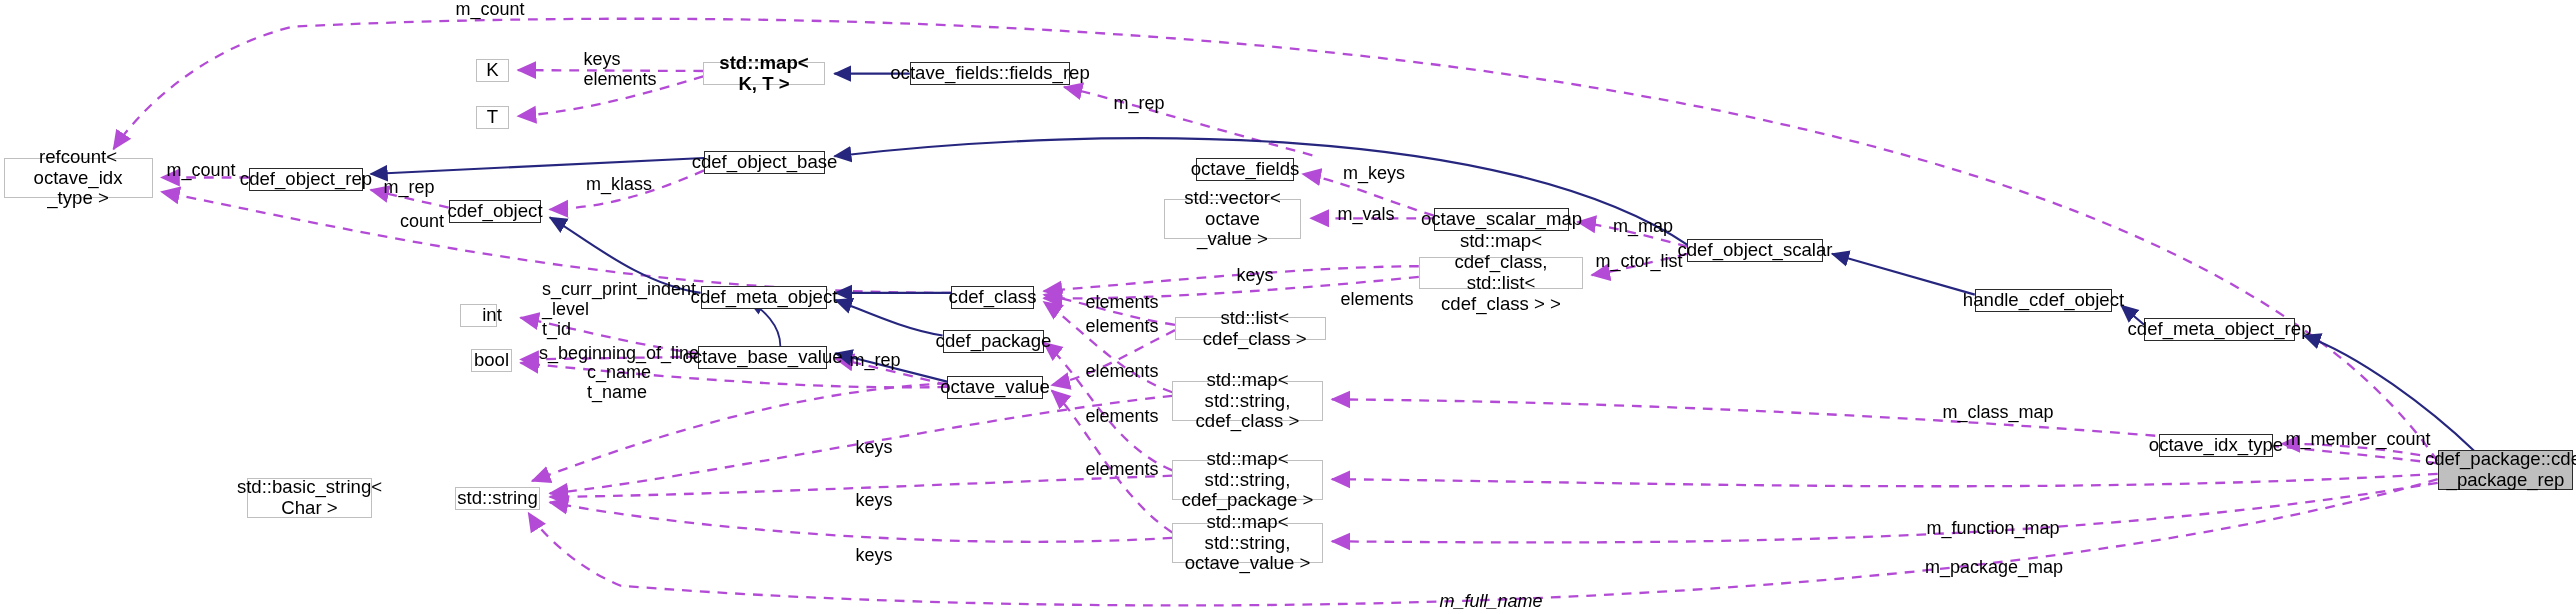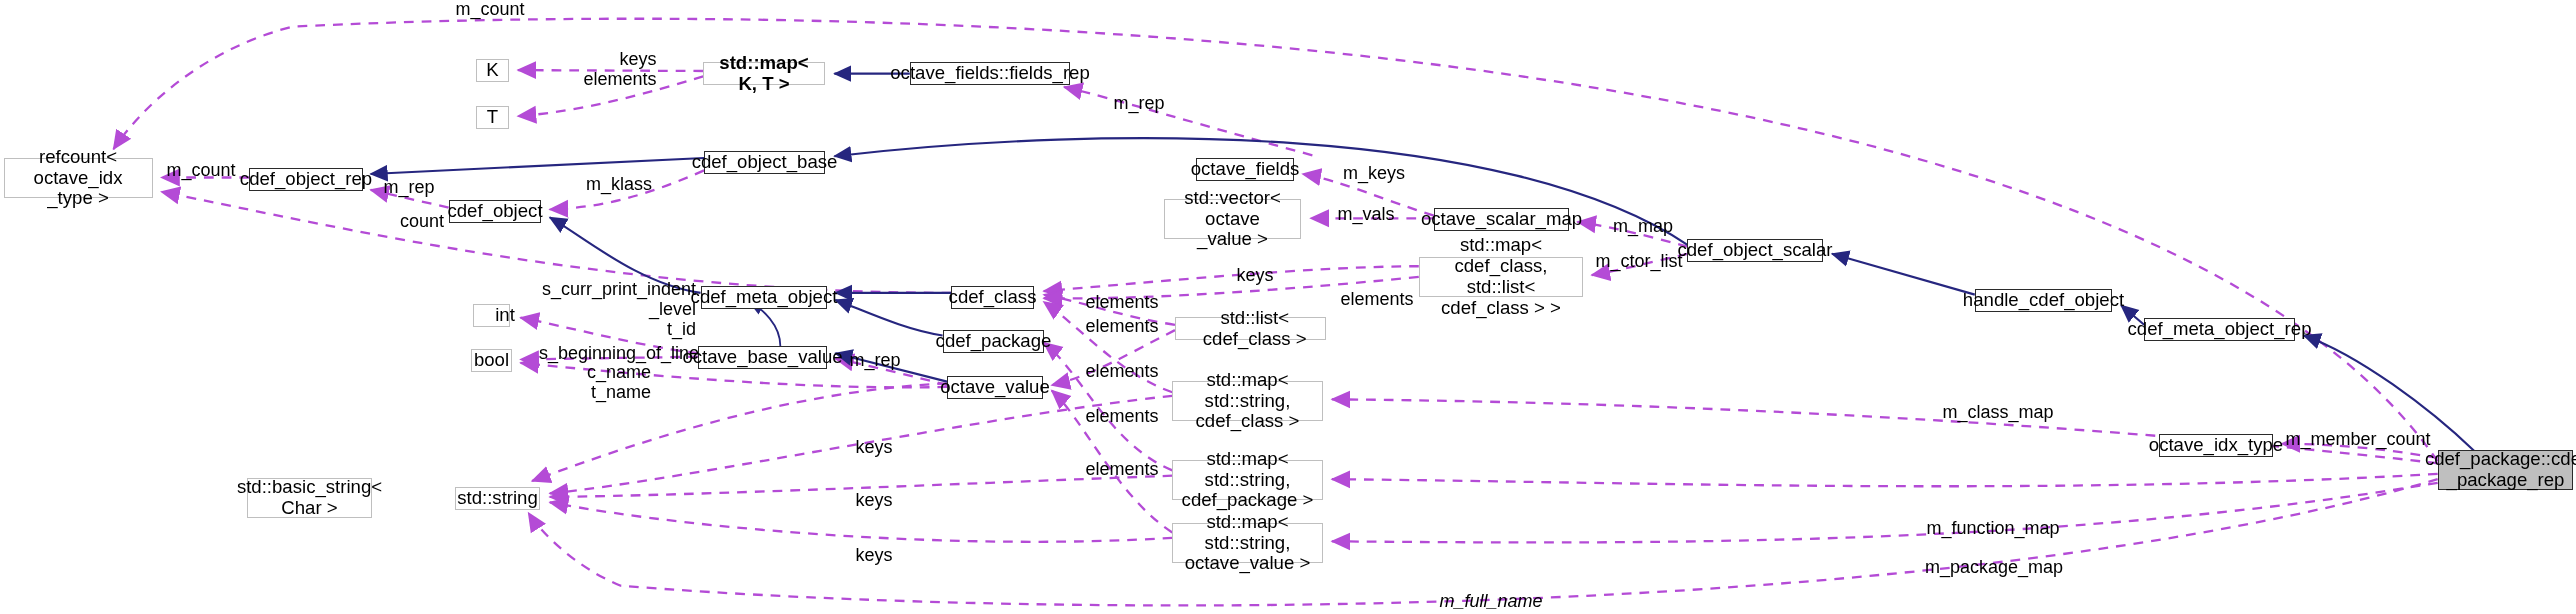--- a/index.html
+++ b/index.html
@@ -28,21 +28,21 @@
     padding:0.9px 3.5px;
   }
   .node.plain{ border:1.8px solid #bfbfbf; }
   .node.strong{ border:1.8px solid #2b2b2b; }
   .node.current{ border:1.8px solid #2b2b2b; background:#bfbfbf; }
   .elabel{
     position:absolute;
     font-size:18px;
     color:#000000;
     white-space:pre-line;
-    text-align:right;
+    text-align:left;
     line-height:1.1;
     transform:translate(-50%,-50%);
     pointer-events:none;
   }
 </style>
 </head>
 <body>
 
 <div id="diagram">
 
@@ -156,30 +156,30 @@
       <div class="node strong" style="left: 449px; top: 200px; width: 92px; height: 23px;">cdef_object</div>
       <div class="node strong" style="left: 704px; top: 151px; width: 121px; height: 23px;">cdef_object_base</div>
       <div class="node plain" style="left: 476px; top: 59px; width: 33px; height: 23px;">K</div>
       <div class="node plain" style="left: 476px; top: 106px; width: 33px; height: 23px;">T</div>
       <div class="node plain" style="left: 703px; top: 62px; width: 122px; height: 23px; font-weight: bold;">std::map&lt; K, T &gt;</div>
       <div class="node strong" style="left: 910px; top: 62px; width: 160px; height: 23px;">octave_fields::fields_rep</div>
       <div class="node strong" style="left: 1196px; top: 158px; width: 98px; height: 23px;">octave_fields</div>
       <div class="node plain" style="left: 1164px; top: 199px; width: 137px; height: 40px;">std::vector&lt; octave
 _value &gt;</div>
       <div class="node strong" style="left: 1434px; top: 208px; width: 135px; height: 23px;">octave_scalar_map</div>
-      <div class="node plain" style="left: 1419px; top: 257px; width: 164px; height: 40px;">std::map&lt; cdef_class,
+      <div class="node plain" style="left: 1419px; top: 257px; width: 164px; height: 32px;">std::map&lt; cdef_class,
  std::list&lt; cdef_class &gt; &gt;</div>
       <div class="node strong" style="left: 1687px; top: 239px; width: 136px; height: 23px;">cdef_object_scalar</div>
       <div class="node strong" style="left: 1975px; top: 289px; width: 137px; height: 23px;">handle_cdef_object</div>
       <div class="node strong" style="left: 2144px; top: 318px; width: 151px; height: 23px;">cdef_meta_object_rep</div>
       <div class="node strong" style="left: 701px; top: 286px; width: 126px; height: 23px;">cdef_meta_object</div>
       <div class="node strong" style="left: 951px; top: 286px; width: 83px; height: 23px;">cdef_class</div>
       <div class="node strong" style="left: 943px; top: 330px; width: 101px; height: 23px;">cdef_package</div>
       <div class="node strong" style="left: 947px; top: 376px; width: 96px; height: 23px;">octave_value</div>
-      <div class="node plain" style="left: 473px; top: 304px; width: 23px; height: 23px; padding-left: 31px;">int</div>
+      <div class="node plain" style="left: 460px; top: 304px; width: 23px; height: 23px; padding-left: 31px;">int</div>
       <div class="node plain" style="left: 471px; top: 349px; width: 41px; height: 23px;">bool</div>
       <div class="node strong" style="left: 698px; top: 346px; width: 129px; height: 23px;">octave_base_value</div>
       <div class="node plain" style="left: 1175px; top: 317px; width: 151px; height: 23px; padding-left: 12px;">std::list&lt; cdef_class &gt;</div>
       <div class="node plain" style="left: 1172px; top: 381px; width: 151px; height: 40px;">std::map&lt; std::string,
  cdef_class &gt;</div>
       <div class="node plain" style="left: 1172px; top: 460px; width: 151px; height: 40px;">std::map&lt; std::string,
  cdef_package &gt;</div>
       <div class="node plain" style="left: 1172px; top: 523px; width: 151px; height: 40px;">std::map&lt; std::string,
  octave_value &gt;</div>
       <div class="node plain" style="left: 247px; top: 478px; width: 125px; height: 40px;">std::basic_string&lt;

